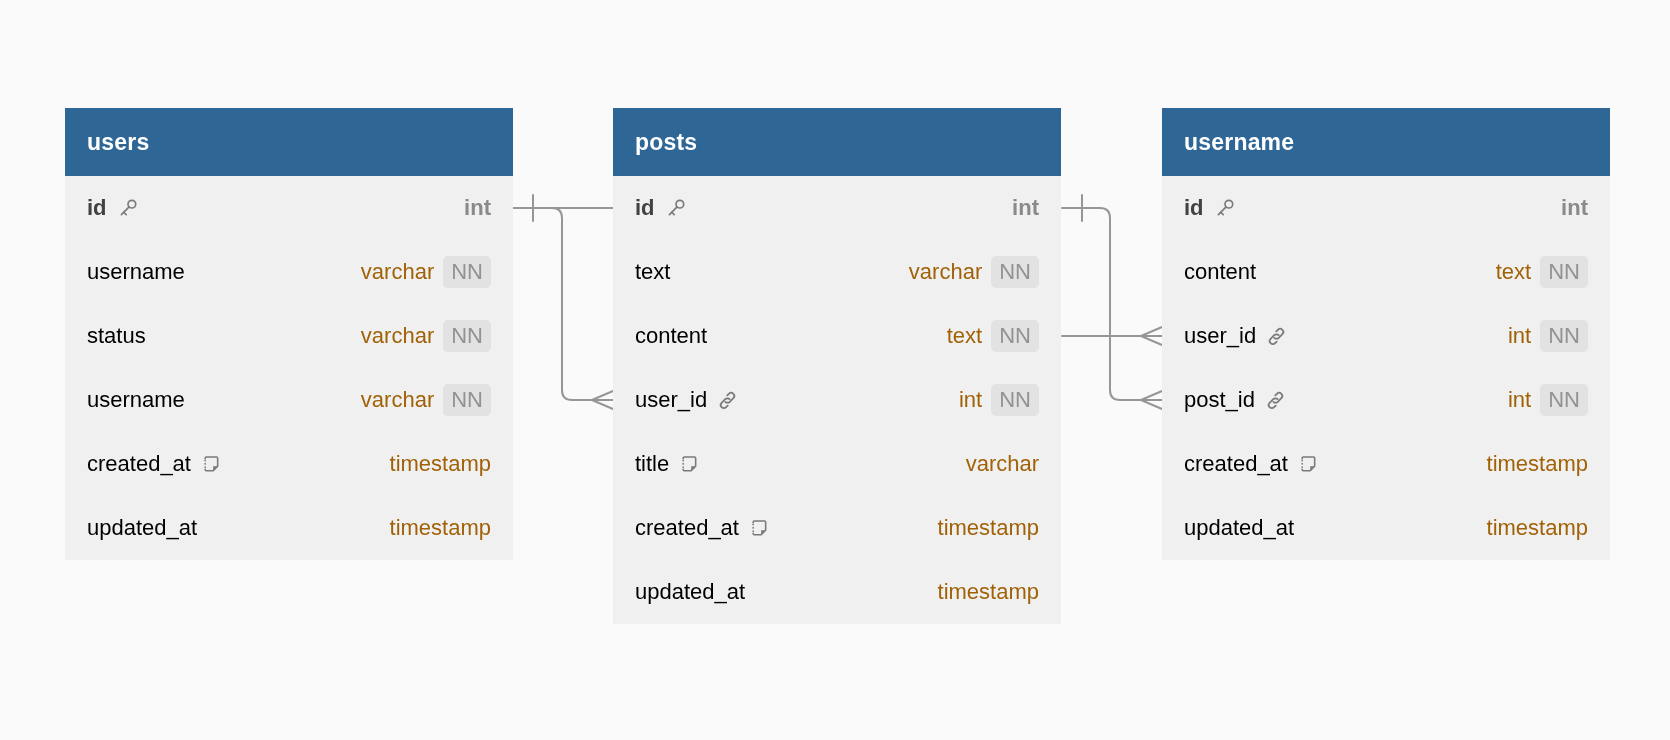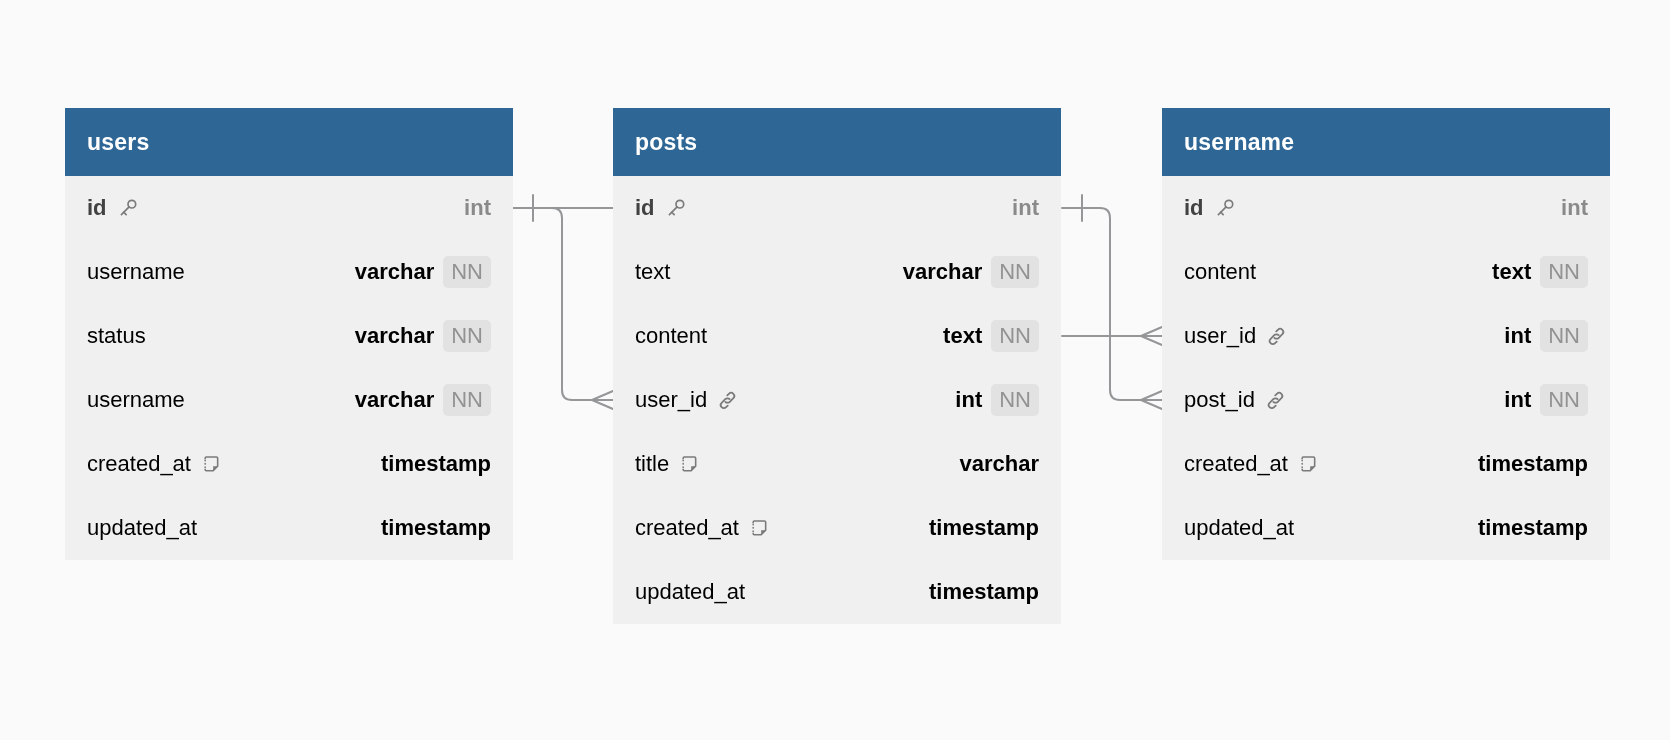--- a/index.html
+++ b/index.html
@@ -16,21 +16,21 @@
     height:68px;background:#2e6695;color:#ffffff;display:flex;align-items:center;
     padding:0 22px;font-weight:bold;font-size:23px;letter-spacing:.2px;
   }
   .row{
     height:64px;background:#f0f0f0;display:flex;align-items:center;
     justify-content:space-between;padding:0 22px;
   }
   .cell-name{display:flex;align-items:center;min-width:0;}
   .cell-type{display:flex;align-items:center;gap:9px;}
   .fname{color:#000000;font-size:22px;white-space:nowrap;}
-  .ftype{color:#000000;font-size:22px;white-space:nowrap;font-weight:bold;}
+  .ftype{color:#a16207;font-size:22px;white-space:nowrap;}
   .row.pk .fname{color:#424242;font-weight:bold;}
   .row.pk .ftype{color:#8a8a8a;font-weight:bold;}
   .ficon{margin-left:10px;display:inline-flex;color:#7a7a7a;}
   .ficon svg{display:block;}
   .nn{
     background:#e2e2e2;color:#929292;font-size:22px;line-height:1;
     padding:5px 8px;border-radius:5px;
   }
   .watermark{
     position:absolute;right:16px;bottom:14px;font-size:27px;color:#a3a3a3;

